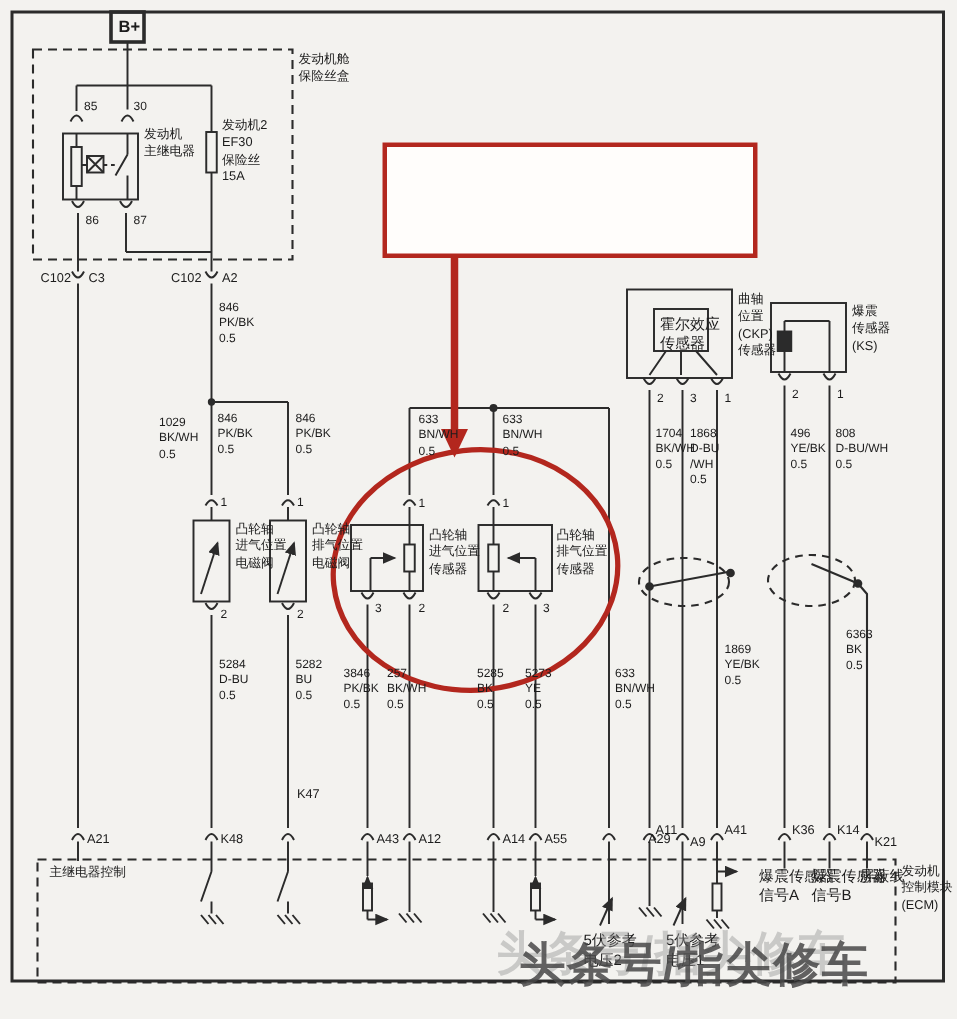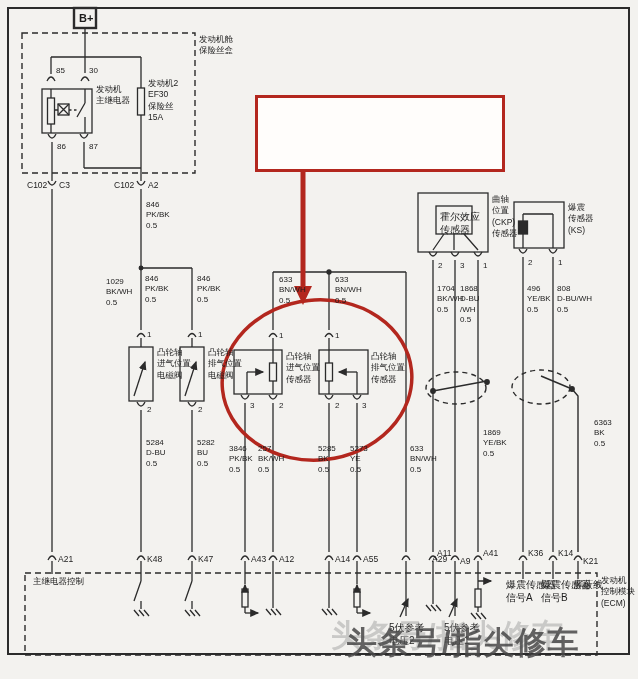--- a/index.html
+++ b/index.html
@@ -280,27 +280,27 @@
 传感器
 (KS)</div>
 <div class="lbl" style="left:528px;top:258px">2</div>
 <div class="lbl" style="left:558px;top:258px">1</div>
 <div class="lbl" style="left:527px;top:284px">496
 YE/BK
 0.5</div>
 <div class="lbl" style="left:557px;top:284px">808
 D-BU/WH
 0.5</div>
-<div class="lbl" style="left:594px;top:418px">6363
+<div class="lbl" style="left:564px;top:418px">6363
 BK
 0.5</div>
 
 <div class="lbl pname" style="left:58px;top:554px">A21</div>
 <div class="lbl pname" style="left:147px;top:554px">K48</div>
-<div class="lbl pname" style="left:198px;top:554px">K47</div>
+<div class="lbl pname" style="left:198px;top:524px">K47</div>
 <div class="lbl pname" style="left:251px;top:554px">A43</div>
 <div class="lbl pname" style="left:279px;top:554px">A12</div>
 <div class="lbl pname" style="left:335px;top:554px">A14</div>
 <div class="lbl pname" style="left:363px;top:554px">A55</div>
 <div class="lbl pname" style="left:432px;top:554px">A29</div>
 <div class="lbl pname" style="left:437px;top:548px">A11</div>
 <div class="lbl pname" style="left:460px;top:556px">A9</div>
 <div class="lbl pname" style="left:483px;top:548px">A41</div>
 <div class="lbl pname" style="left:528px;top:548px">K36</div>
 <div class="lbl pname" style="left:558px;top:548px">K14</div>

